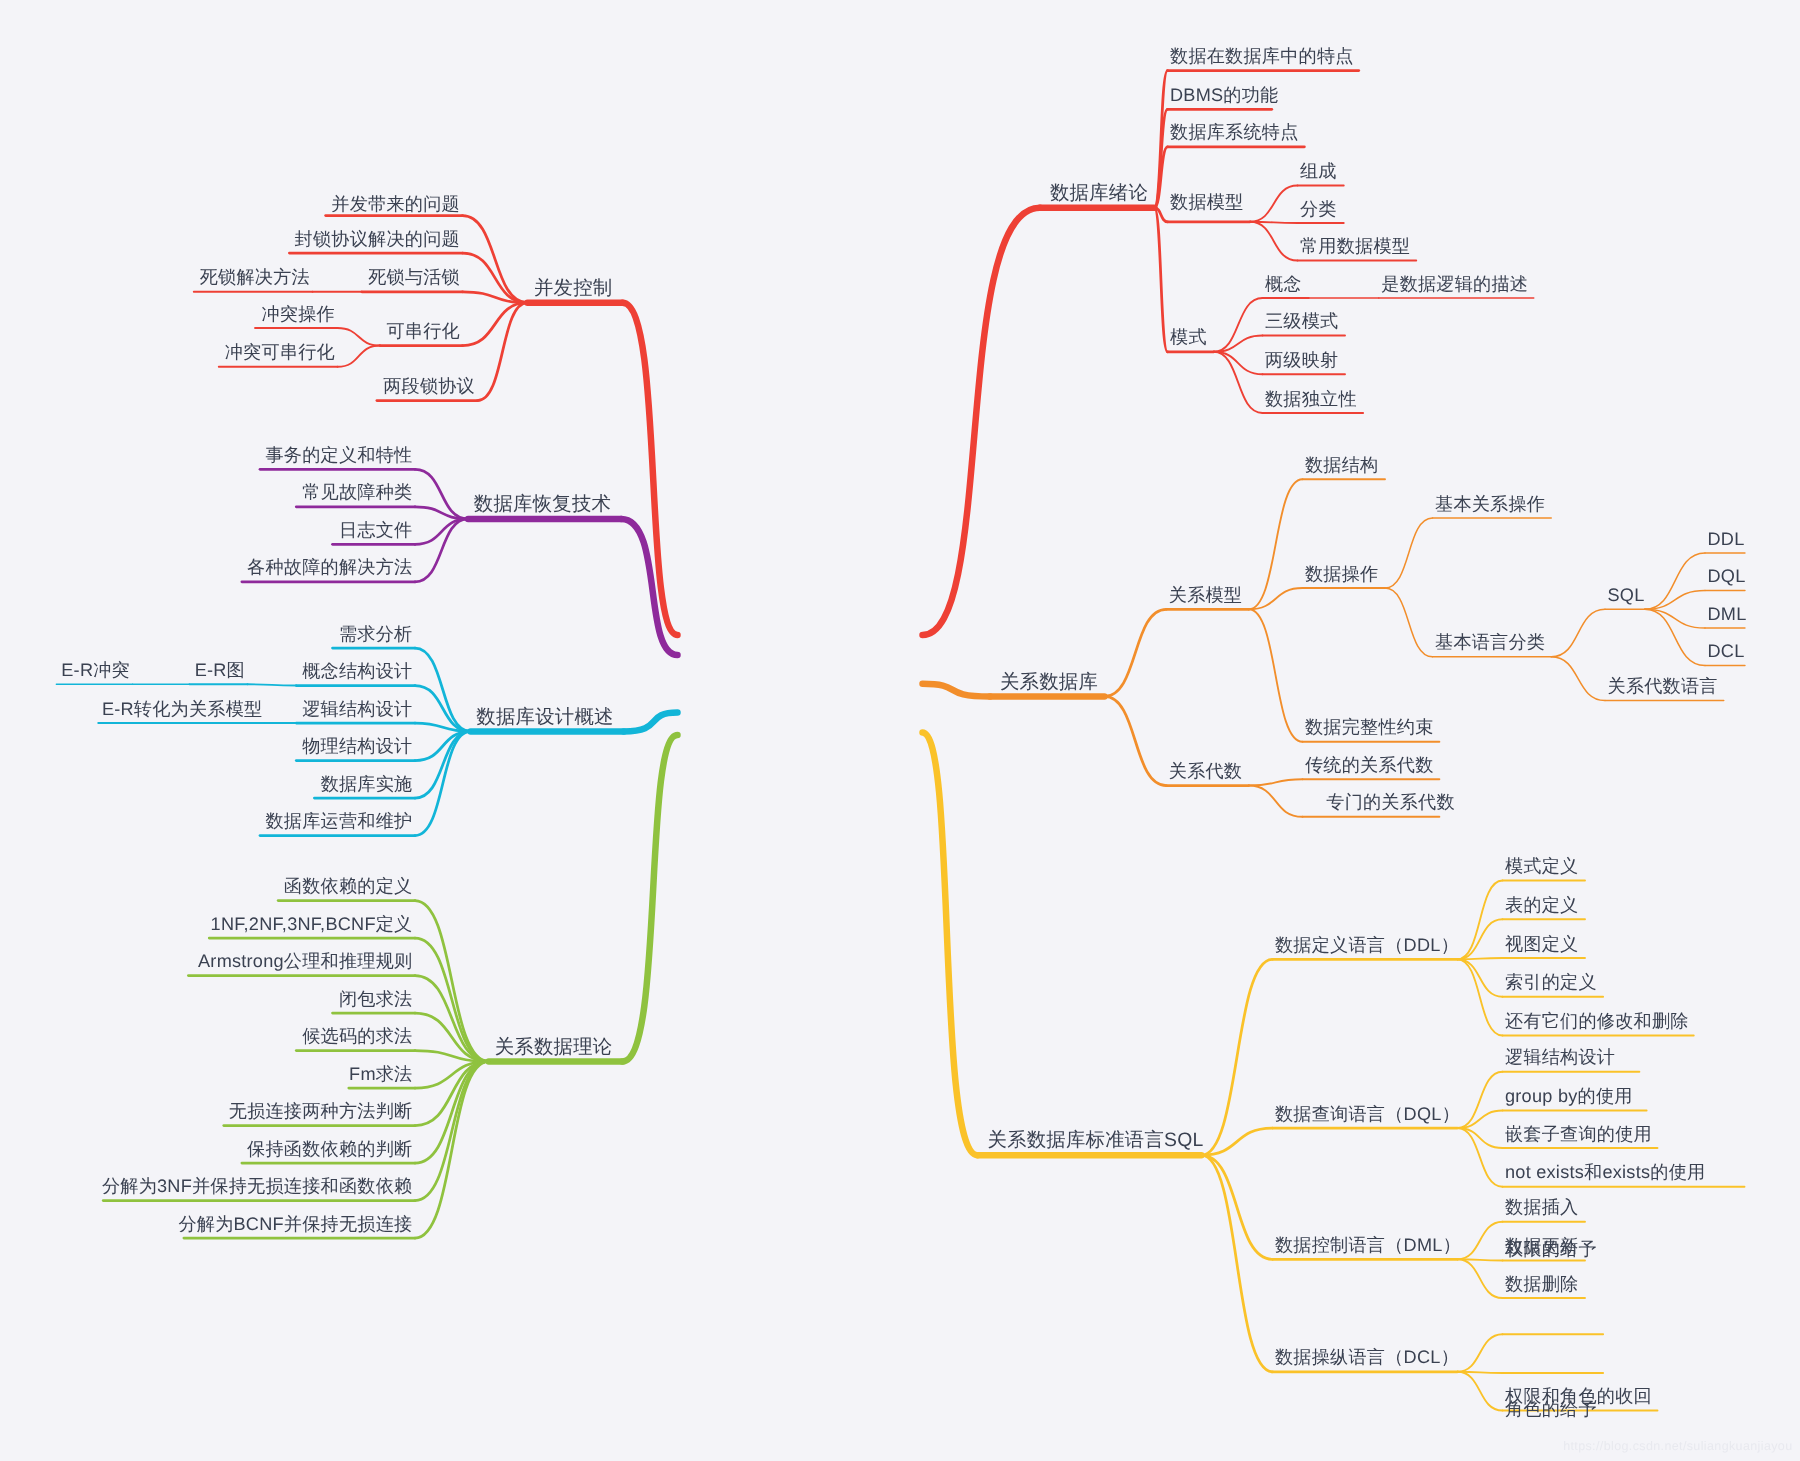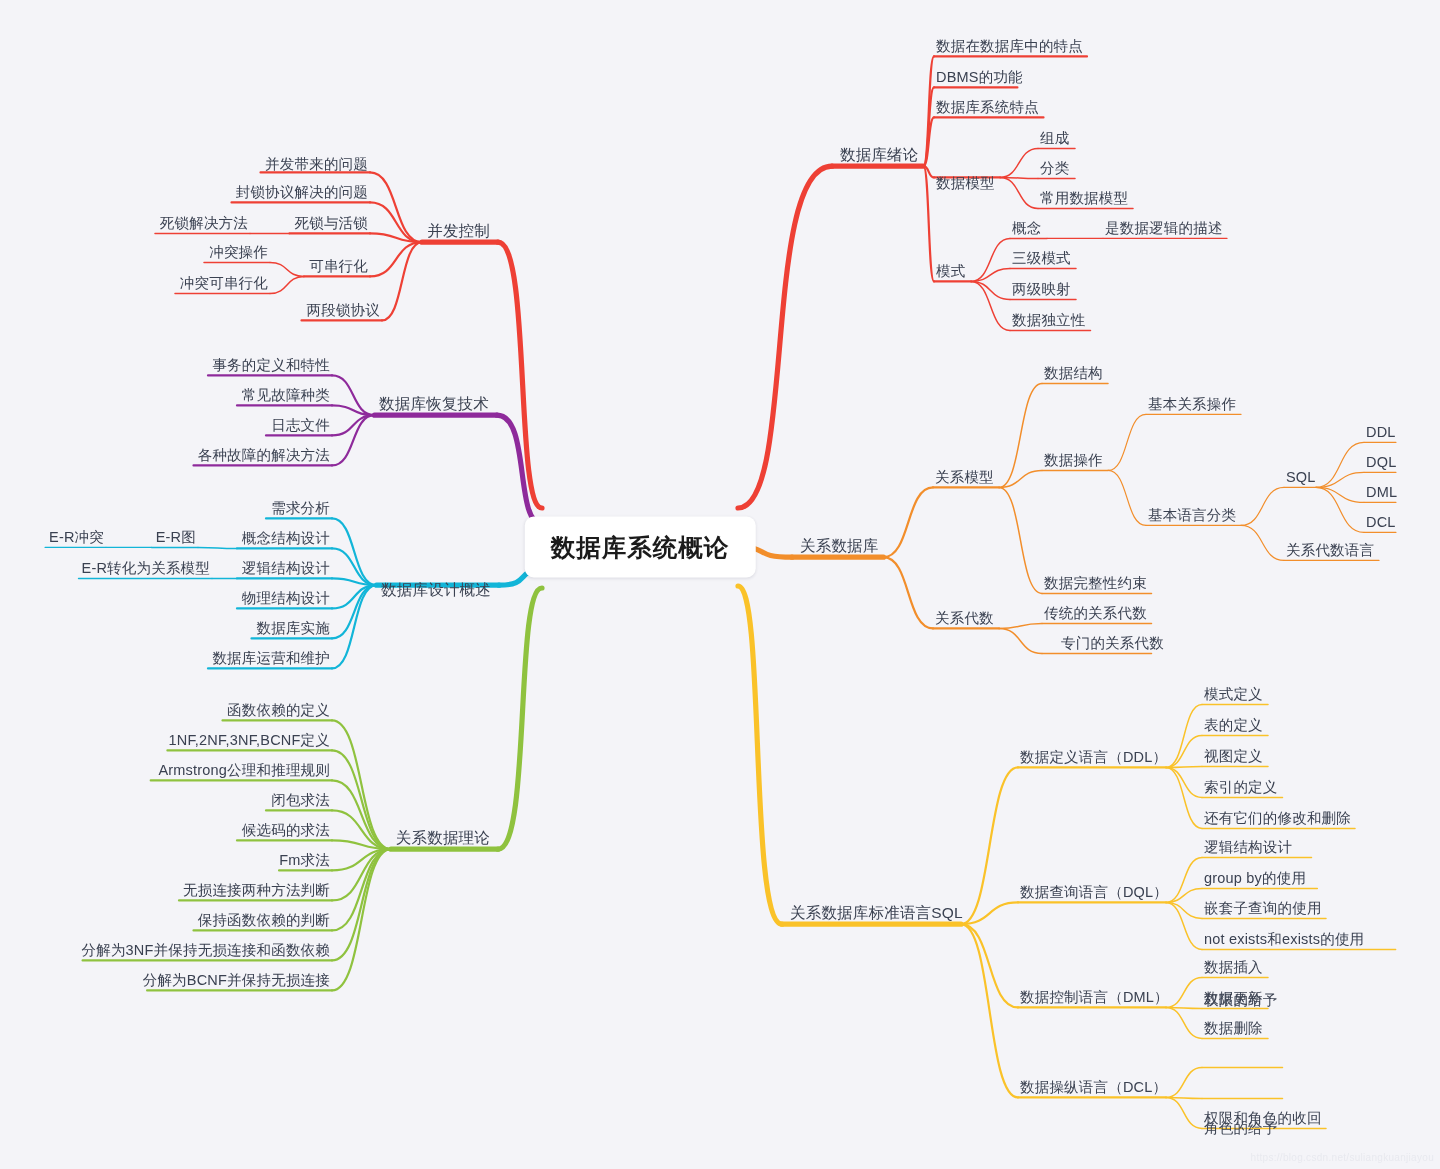--- a/index.html
+++ b/index.html
@@ -216,27 +216,26 @@
       <path d="M391 849.16 C358.55 849.16,364.45 750.44,332 750.44" stroke="#8fc23f" stroke-width="2.2" fill="none" stroke-linecap="round"></path>
       <path d="M391 849.16 C358.55 849.16,364.45 780.44,332 780.44" stroke="#8fc23f" stroke-width="2.2" fill="none" stroke-linecap="round"></path>
       <path d="M391 849.16 C358.55 849.16,364.45 810.44,332 810.44" stroke="#8fc23f" stroke-width="2.2" fill="none" stroke-linecap="round"></path>
       <path d="M391 849.16 C358.55 849.16,364.45 840.44,332 840.44" stroke="#8fc23f" stroke-width="2.2" fill="none" stroke-linecap="round"></path>
       <path d="M391 849.16 C358.55 849.16,364.45 870.44,332 870.44" stroke="#8fc23f" stroke-width="2.2" fill="none" stroke-linecap="round"></path>
       <path d="M391 849.16 C358.55 849.16,364.45 900.44,332 900.44" stroke="#8fc23f" stroke-width="2.2" fill="none" stroke-linecap="round"></path>
       <path d="M391 849.16 C358.55 849.16,364.45 930.44,332 930.44" stroke="#8fc23f" stroke-width="2.2" fill="none" stroke-linecap="round"></path>
       <path d="M391 849.16 C358.55 849.16,364.45 960.44,332 960.44" stroke="#8fc23f" stroke-width="2.2" fill="none" stroke-linecap="round"></path>
       <path d="M391 849.16 C358.55 849.16,364.45 990.44,332 990.44" stroke="#8fc23f" stroke-width="2.2" fill="none" stroke-linecap="round"></path>
     </svg>
-  <div class="root" id="root-node" style="left: 640px; top: 547px;">数据库系统概论</div>
   <div id="node-layer">
       <div class="node anchor-left lvl1" style="left: 840px; top: 155px;">数据库绪论</div>
       <div class="node anchor-left" style="left: 936px; top: 46px;">数据在数据库中的特点</div>
       <div class="node anchor-left" style="left: 936px; top: 77px;">DBMS的功能</div>
       <div class="node anchor-left" style="left: 936px; top: 107px; text-align: center;">数据库系统特点</div>
-      <div class="node anchor-left" style="left: 936px; top: 183px; font-family: Liberation Serif, serif;">数据模型</div>
+      <div class="node anchor-left" style="left: 936px; top: 163px; font-family: Liberation Serif, serif;">数据模型</div>
       <div class="node anchor-left" style="left: 1040px; top: 138px;">组成</div>
       <div class="node anchor-left" style="left: 1040px; top: 168px;">分类</div>
       <div class="node anchor-left" style="left: 1040px; top: 198px;">常用数据模型</div>
       <div class="node anchor-left" style="left: 936px; top: 271px;">模式</div>
       <div class="node anchor-left" style="left: 1012px; top: 228px;">概念</div>
       <div class="node anchor-left" style="left: 1105px; top: 228px;">是数据逻辑的描述</div>
       <div class="node anchor-left" style="left: 1012px; top: 258px;">三级模式</div>
       <div class="node anchor-left" style="left: 1012px; top: 289px;">两级映射</div>
       <div class="node anchor-left" style="left: 1012px; top: 320px;">数据独立性</div>
       <div class="node anchor-left lvl1" style="left: 800px; top: 546px;">关系数据库</div>
@@ -282,21 +281,21 @@
       <div class="node anchor-right" style="left: 248px; top: 223px;">死锁解决方法</div>
       <div class="node anchor-right" style="left: 368px; top: 266px;">可串行化</div>
       <div class="node anchor-right" style="left: 268px; top: 252px;">冲突操作</div>
       <div class="node anchor-right" style="left: 268px; top: 283px;">冲突可串行化</div>
       <div class="node anchor-right" style="left: 380px; top: 310px;">两段锁协议</div>
       <div class="node anchor-right lvl1" style="left: 489px; top: 404px;">数据库恢复技术</div>
       <div class="node anchor-right" style="left: 330px; top: 365px;">事务的定义和特性</div>
       <div class="node anchor-right" style="left: 330px; top: 395px;">常见故障种类</div>
       <div class="node anchor-right" style="left: 330px; top: 425px;">日志文件</div>
       <div class="node anchor-right" style="left: 330px; top: 455px;">各种故障的解决方法</div>
-      <div class="node anchor-right lvl1" style="left: 491px; top: 574px; margin-top: 16px;">数据库设计概述</div>
+      <div class="node anchor-right lvl1" style="left: 491px; top: 574px;">数据库设计概述</div>
       <div class="node anchor-right" style="left: 330px; top: 508px;">需求分析</div>
       <div class="node anchor-right" style="left: 330px; top: 538px;">概念结构设计</div>
       <div class="node anchor-right" style="left: 196px; top: 537px;">E-R图</div>
       <div class="node anchor-right" style="left: 104px; top: 537px;">E-R冲突</div>
       <div class="node anchor-right" style="left: 330px; top: 568px;">逻辑结构设计</div>
       <div class="node anchor-right" style="left: 210px; top: 568px;">E-R转化为关系模型</div>
       <div class="node anchor-right" style="left: 330px; top: 598px;">物理结构设计</div>
       <div class="node anchor-right" style="left: 330px; top: 628px;">数据库实施</div>
       <div class="node anchor-right" style="left: 330px; top: 658px;">数据库运营和维护</div>
       <div class="node anchor-right lvl1" style="left: 490px; top: 838px;">关系数据理论</div>

